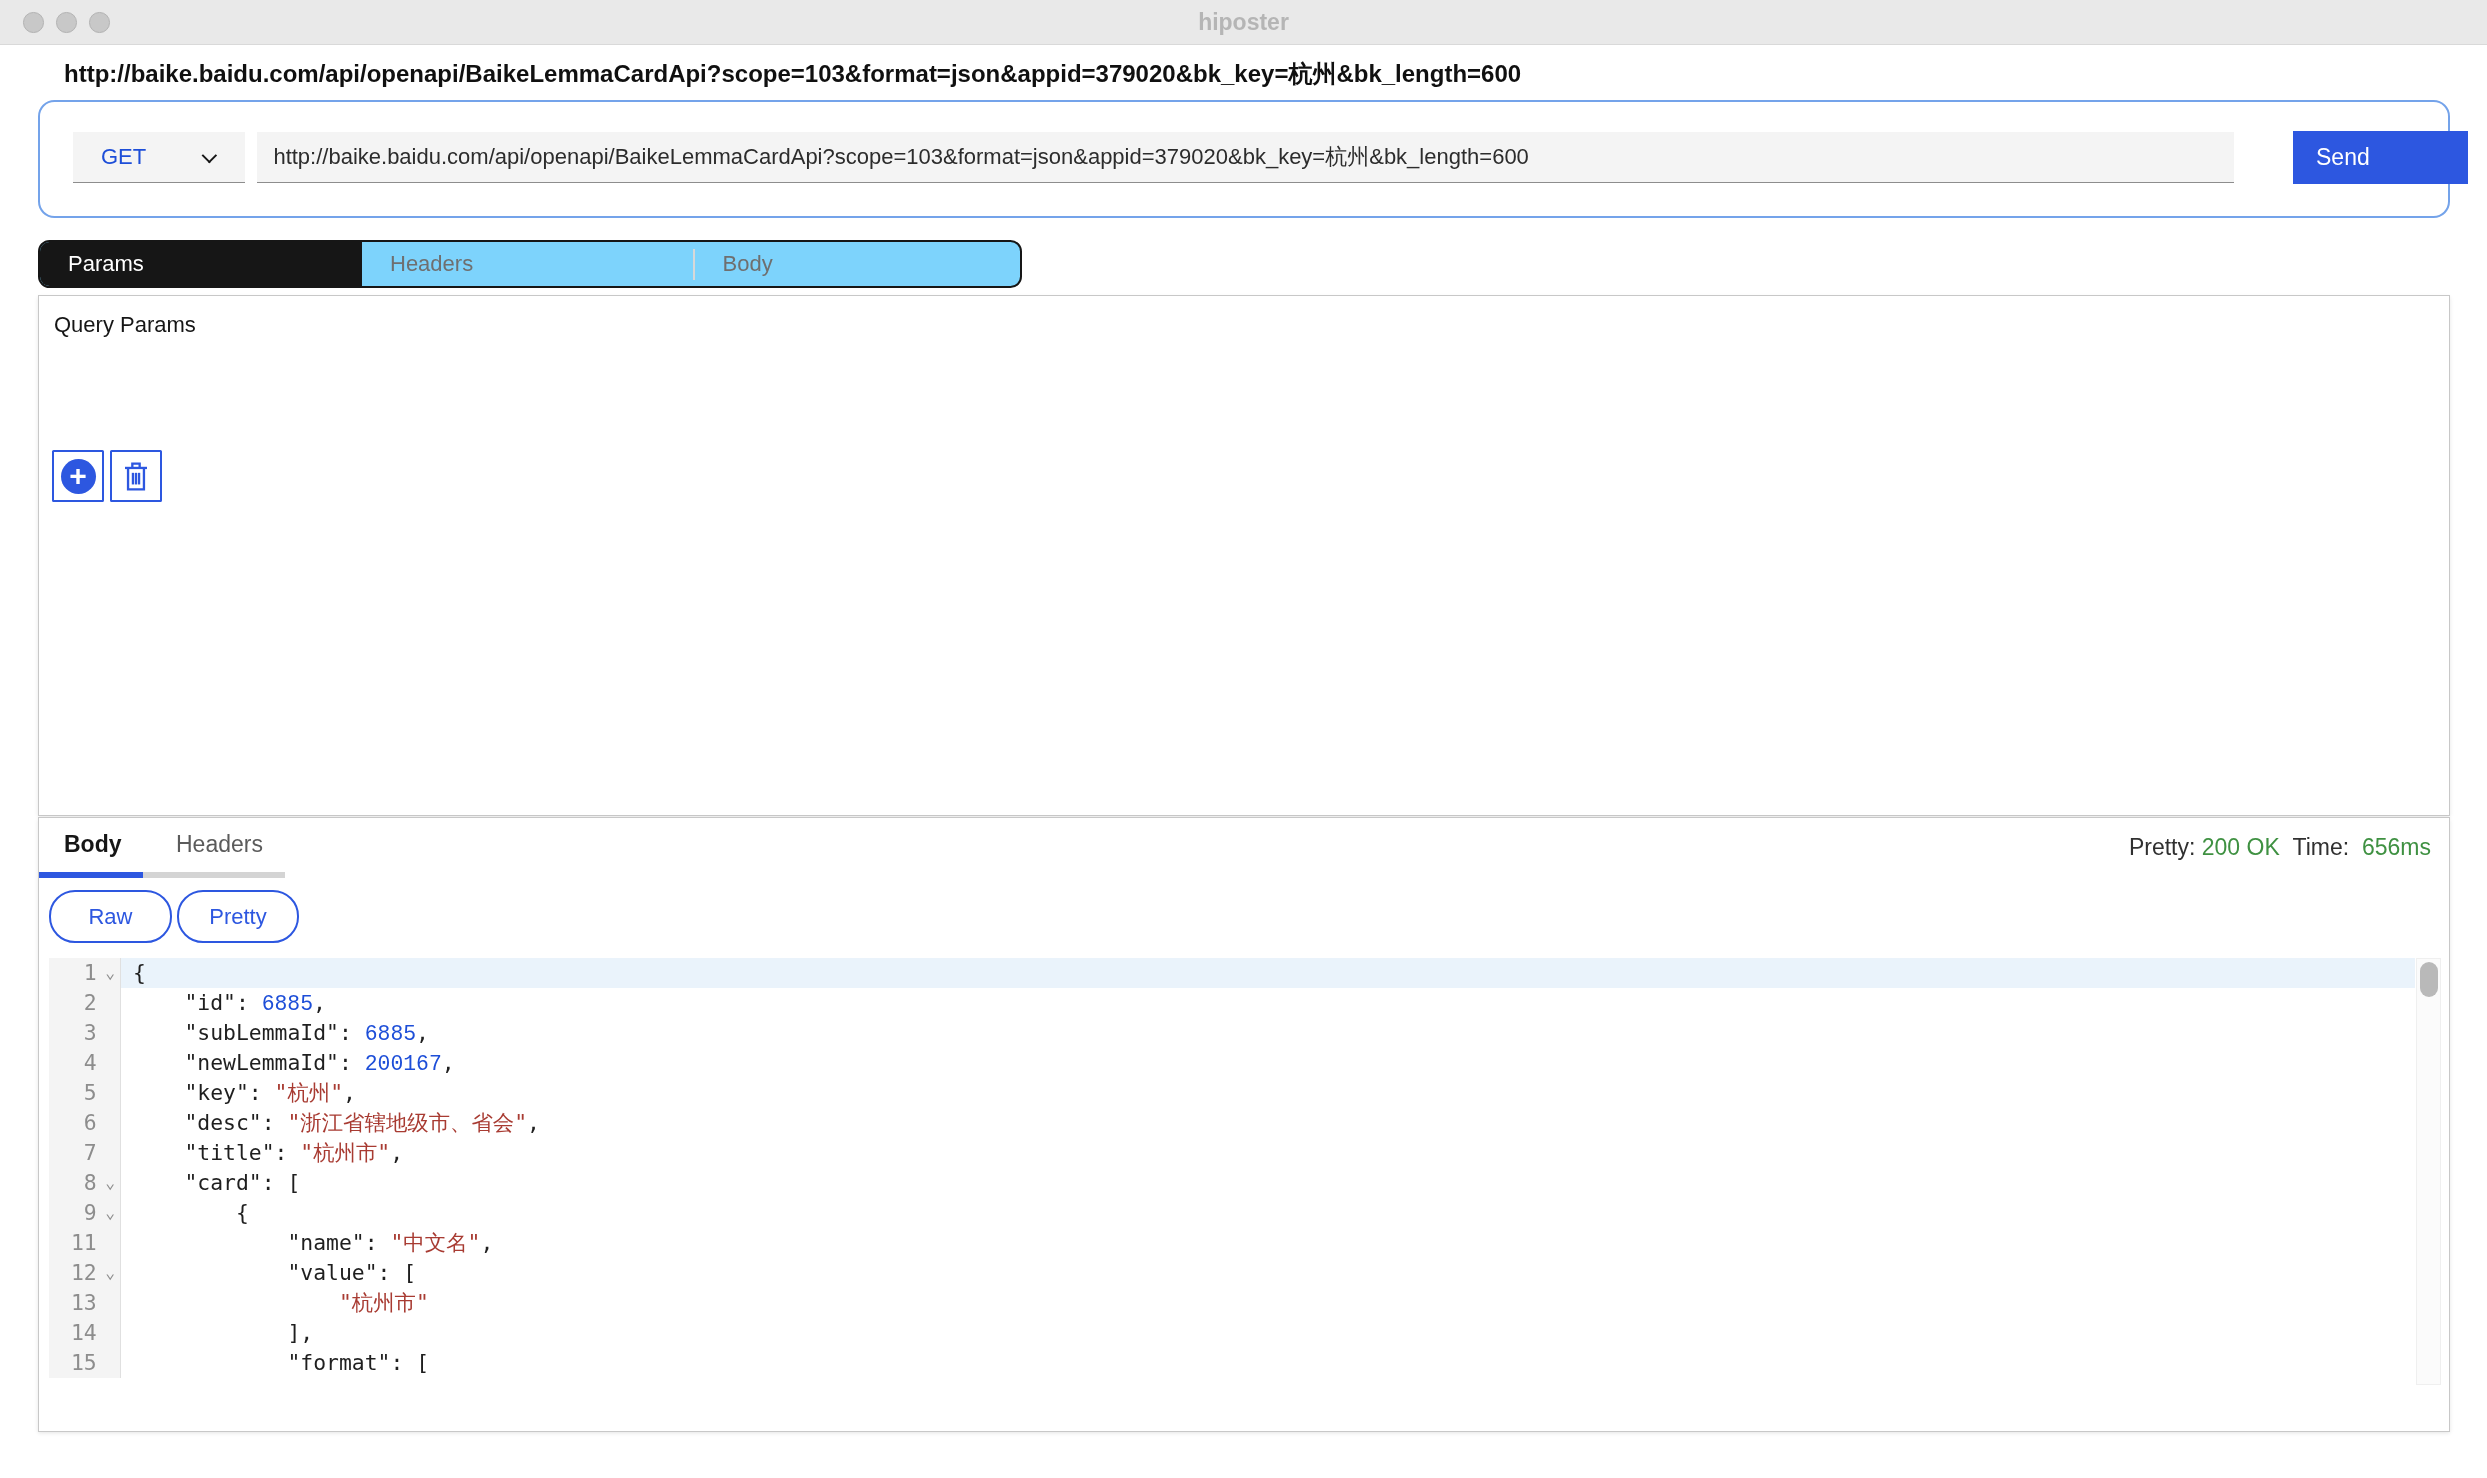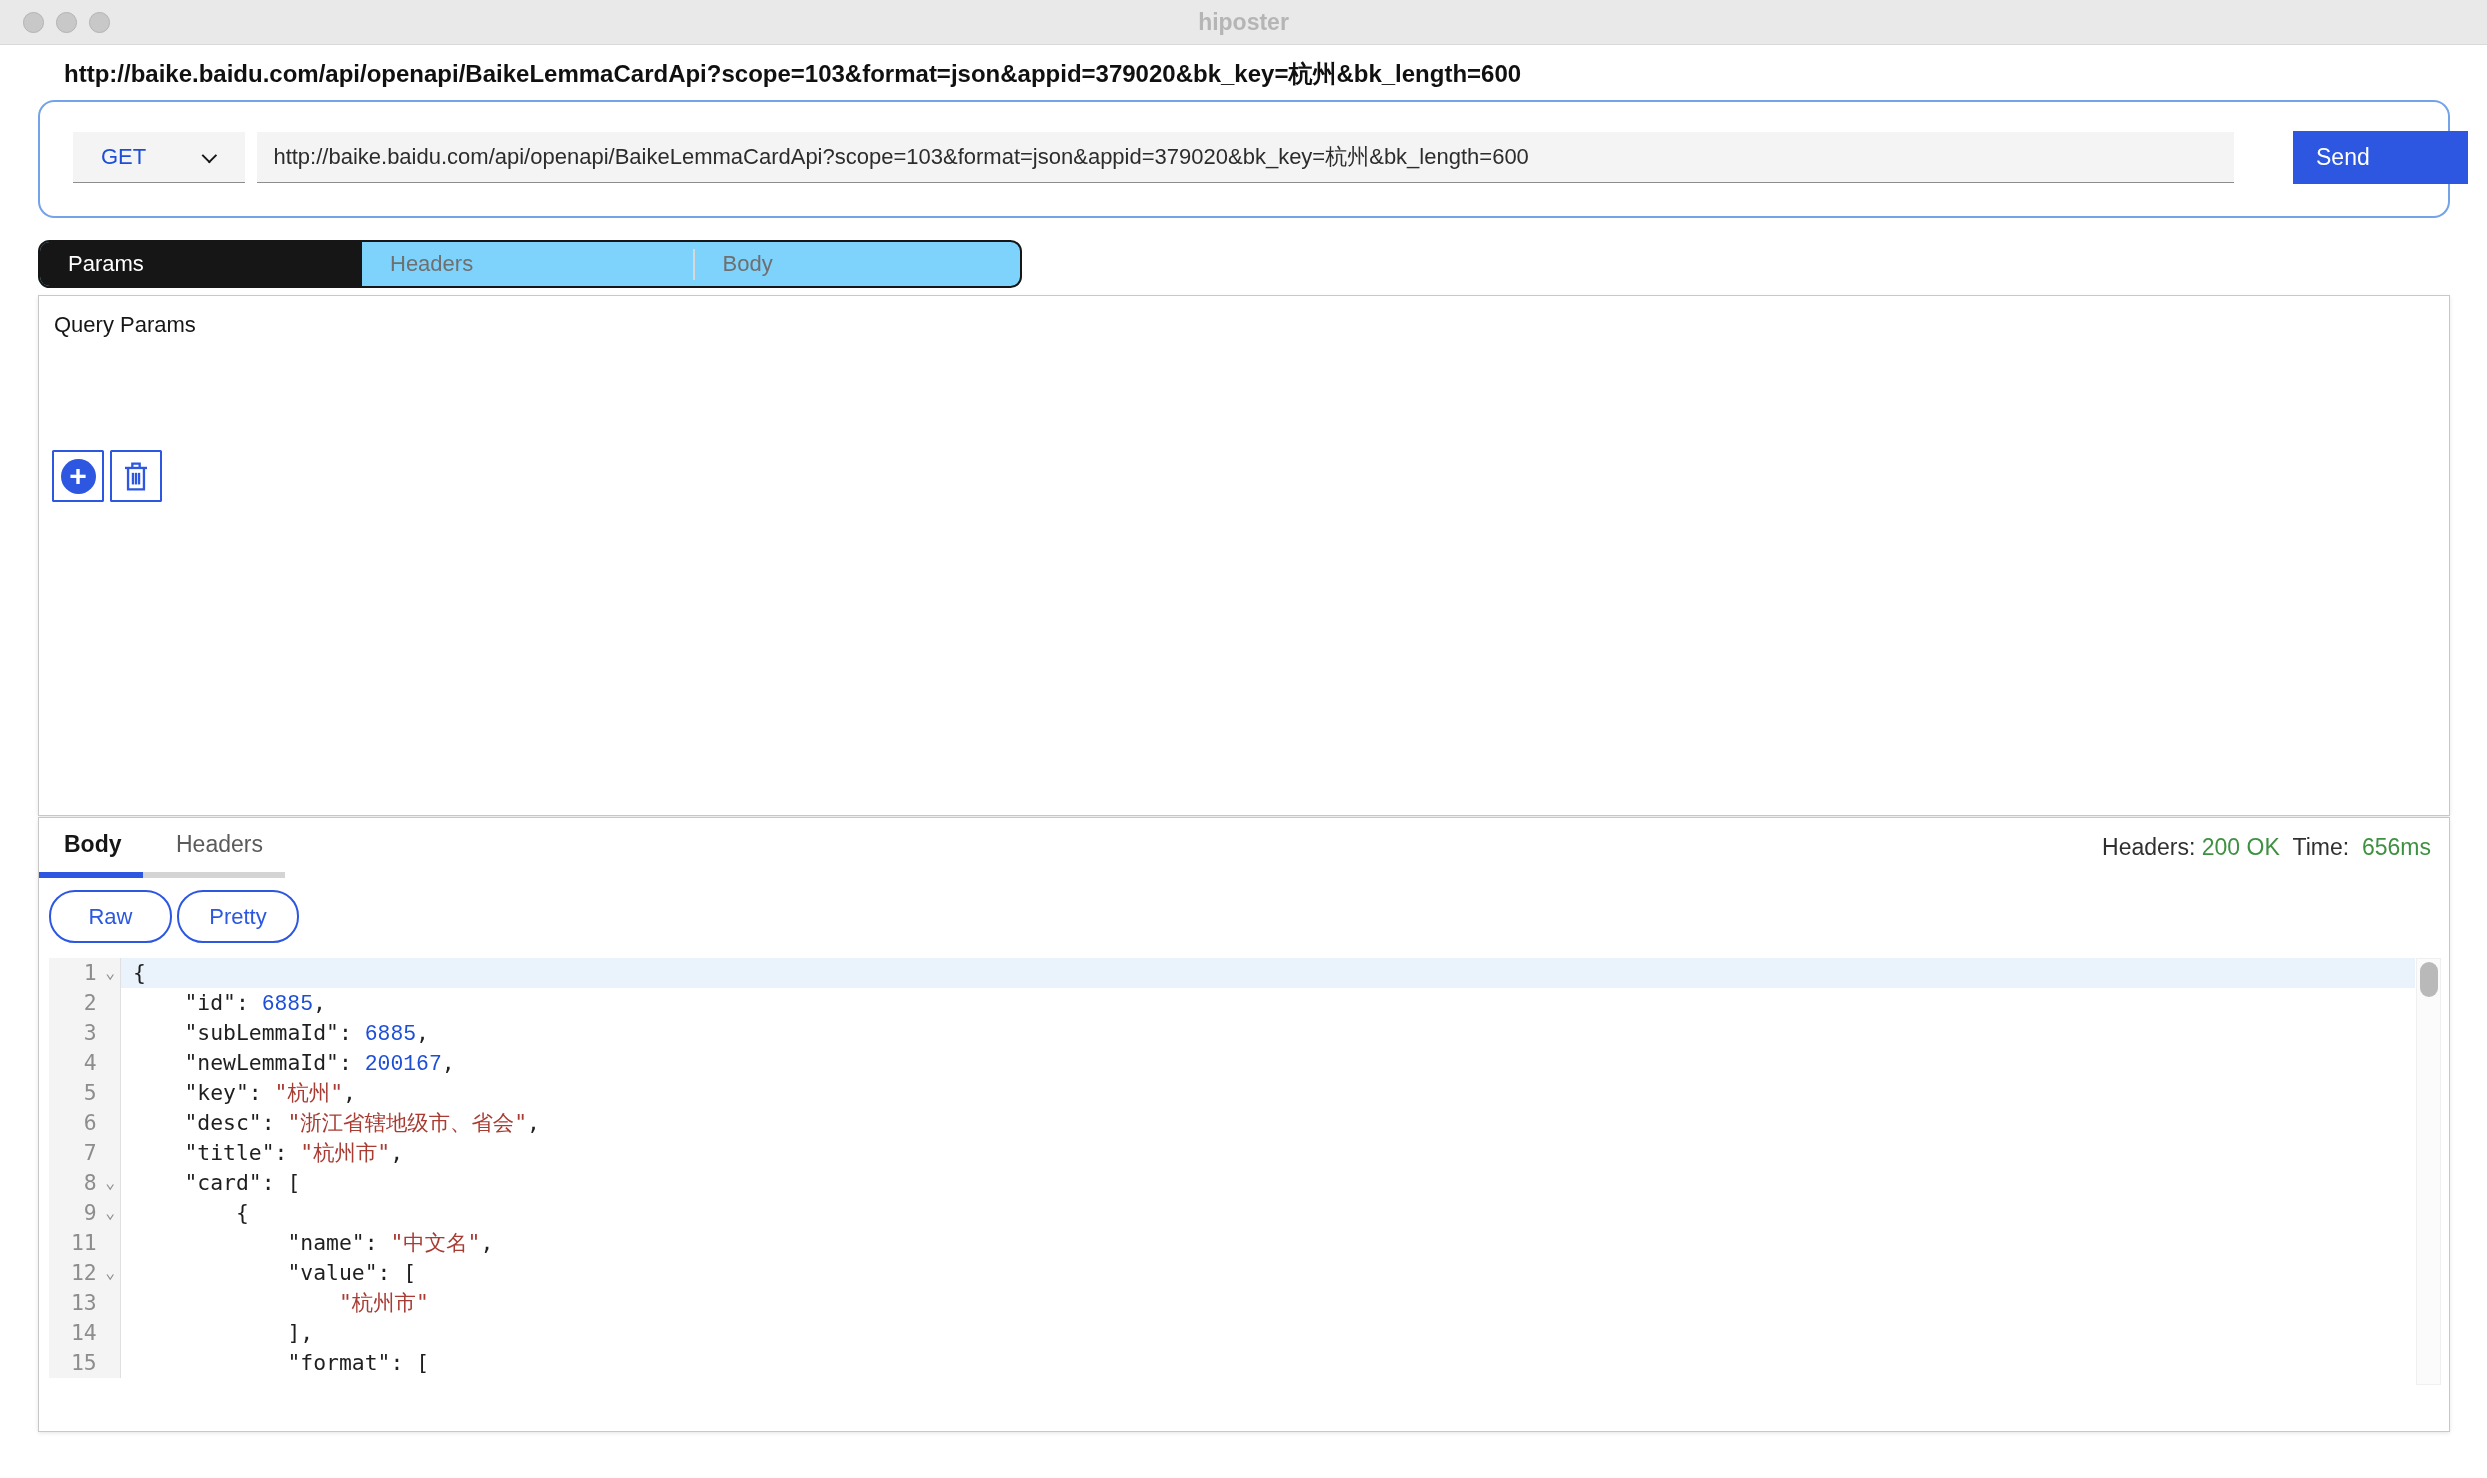--- a/index.html
+++ b/index.html
@@ -161,21 +161,21 @@
       </g>
     </svg>
   </button>
 </div>
 
 <div class="abs gray-panel resp-panel">
   <div class="resp-tab active" style="left:25px;">Body</div>
   <div class="resp-tab idle" style="left:137px;">Headers</div>
 
   <div class="status-line">
-    <span>Headers:</span>
+    <span>Pretty:</span>
     <span class="green">200 OK</span>
     &nbsp;<span>Time:</span>
     &nbsp;<span class="green">656ms</span>
   </div>
 
   <div class="underline-track ul-blue"></div>
   <div class="underline-track ul-gray"></div>
 
   <button class="pill raw">Raw</button>
   <button class="pill pretty">Pretty</button>

